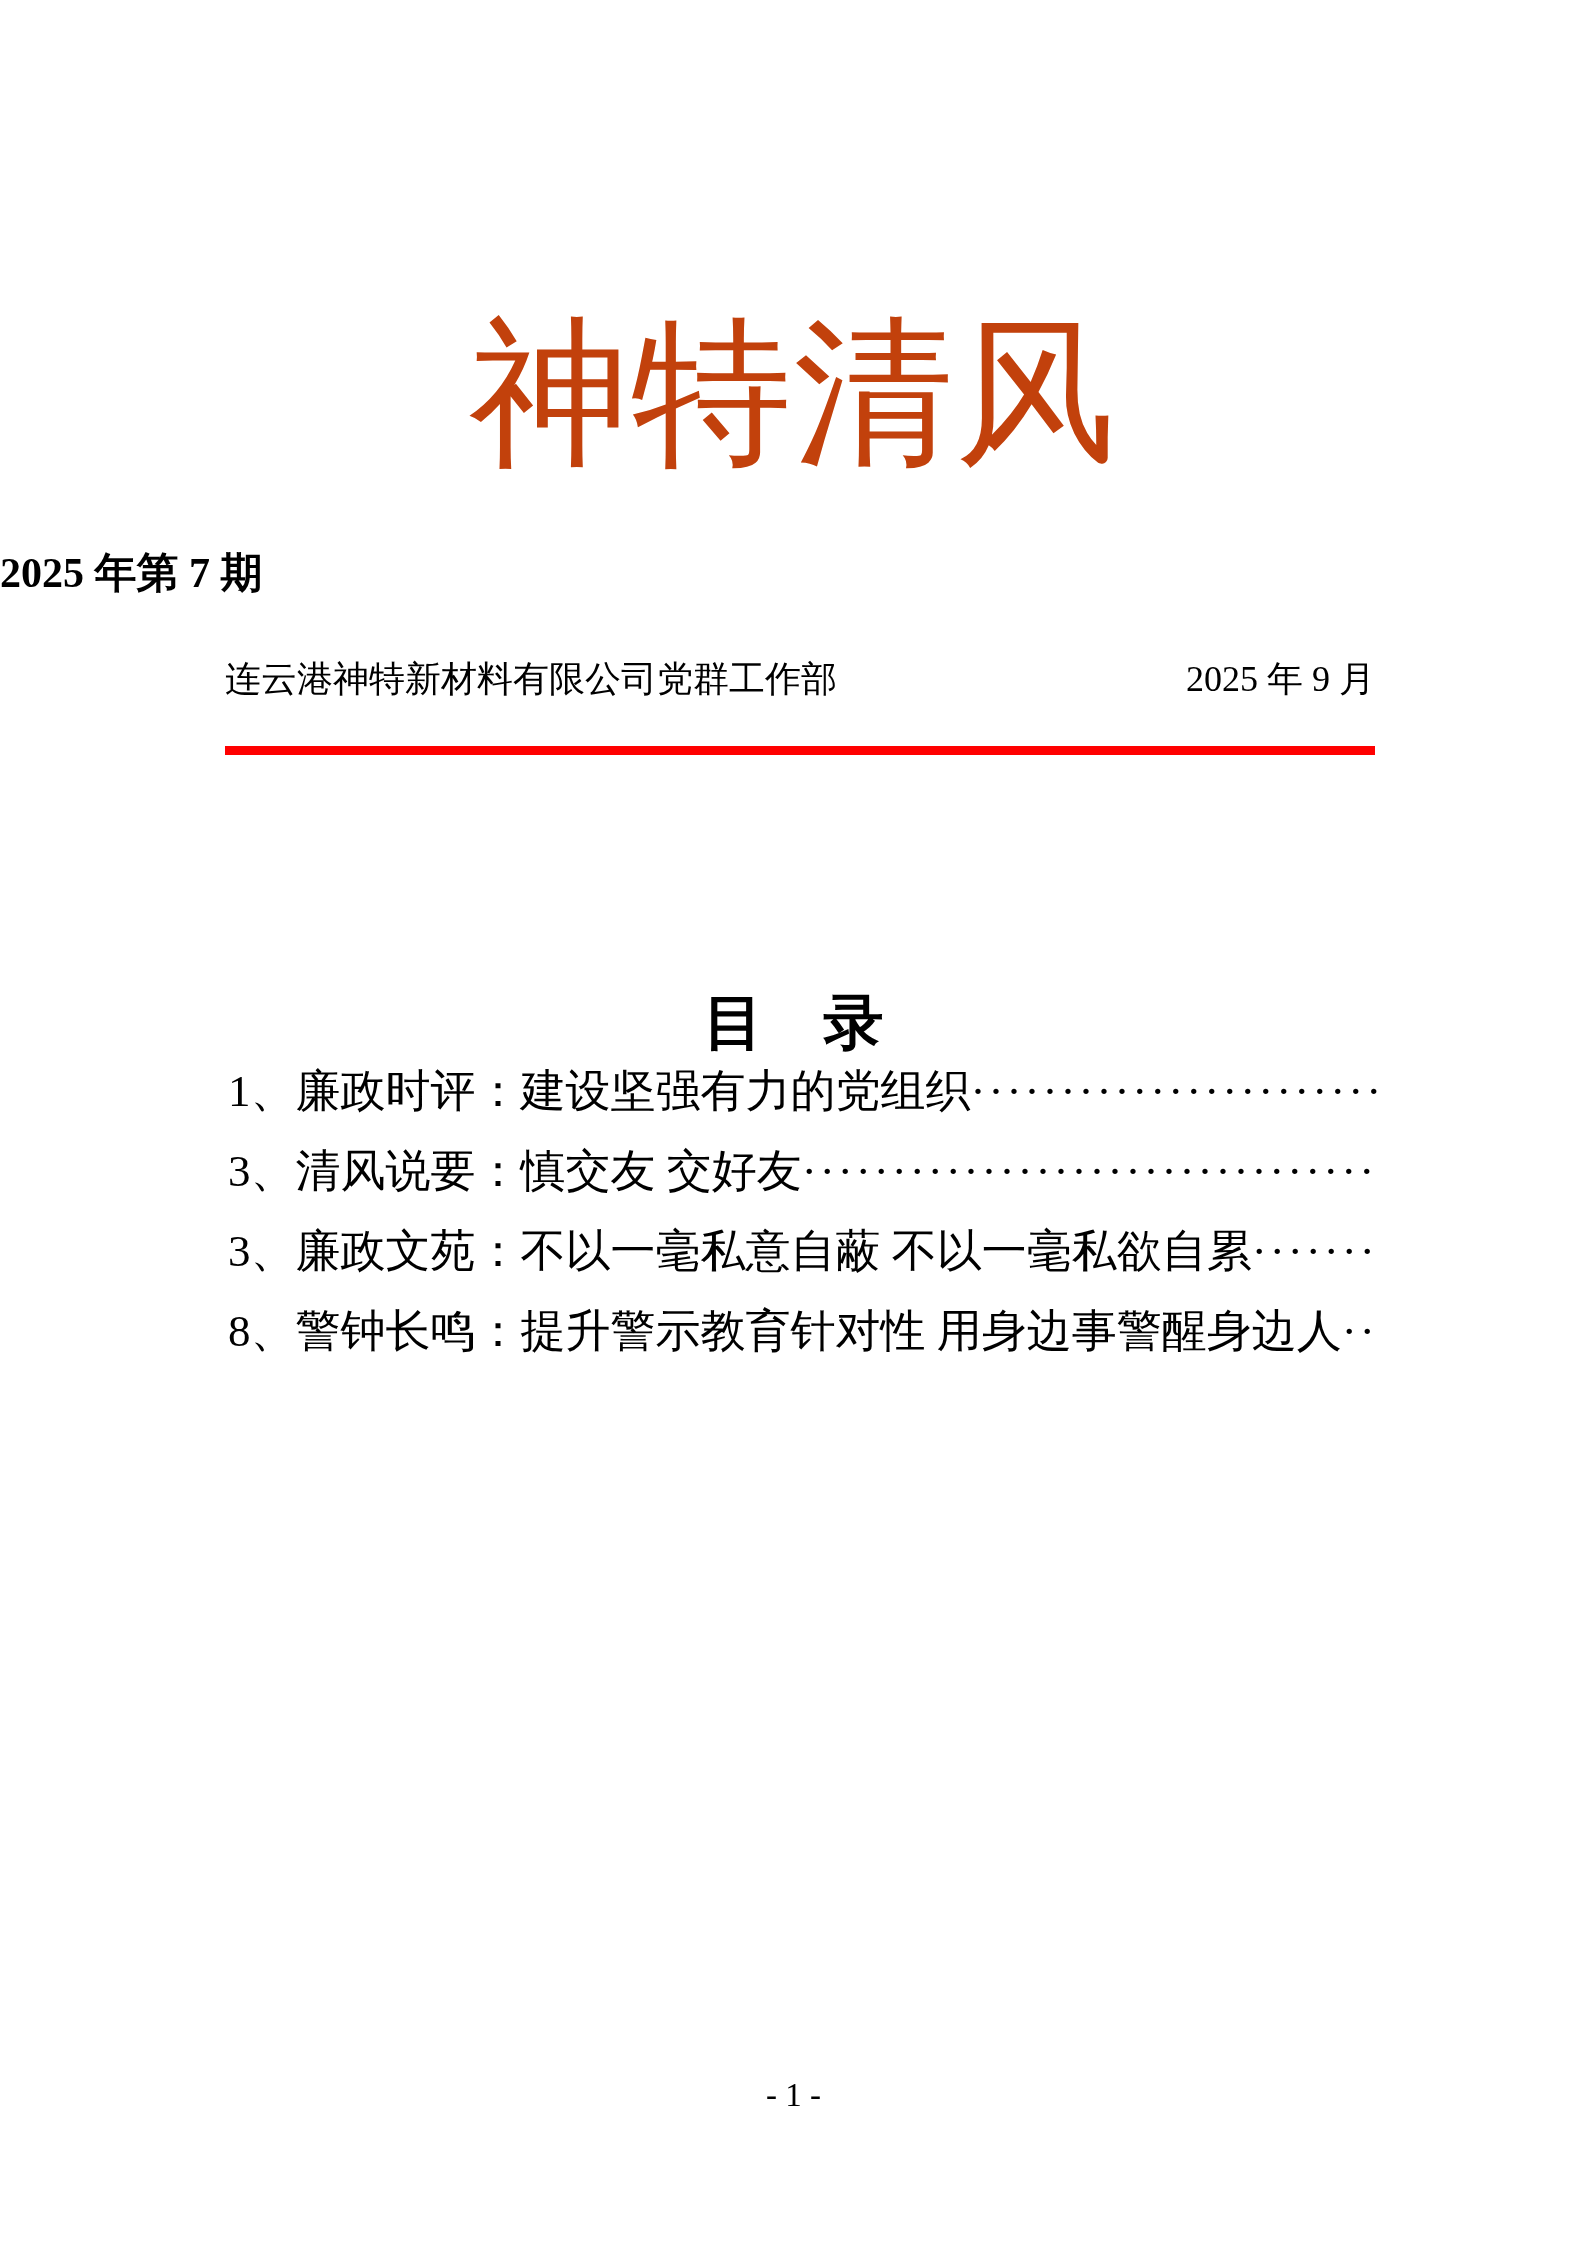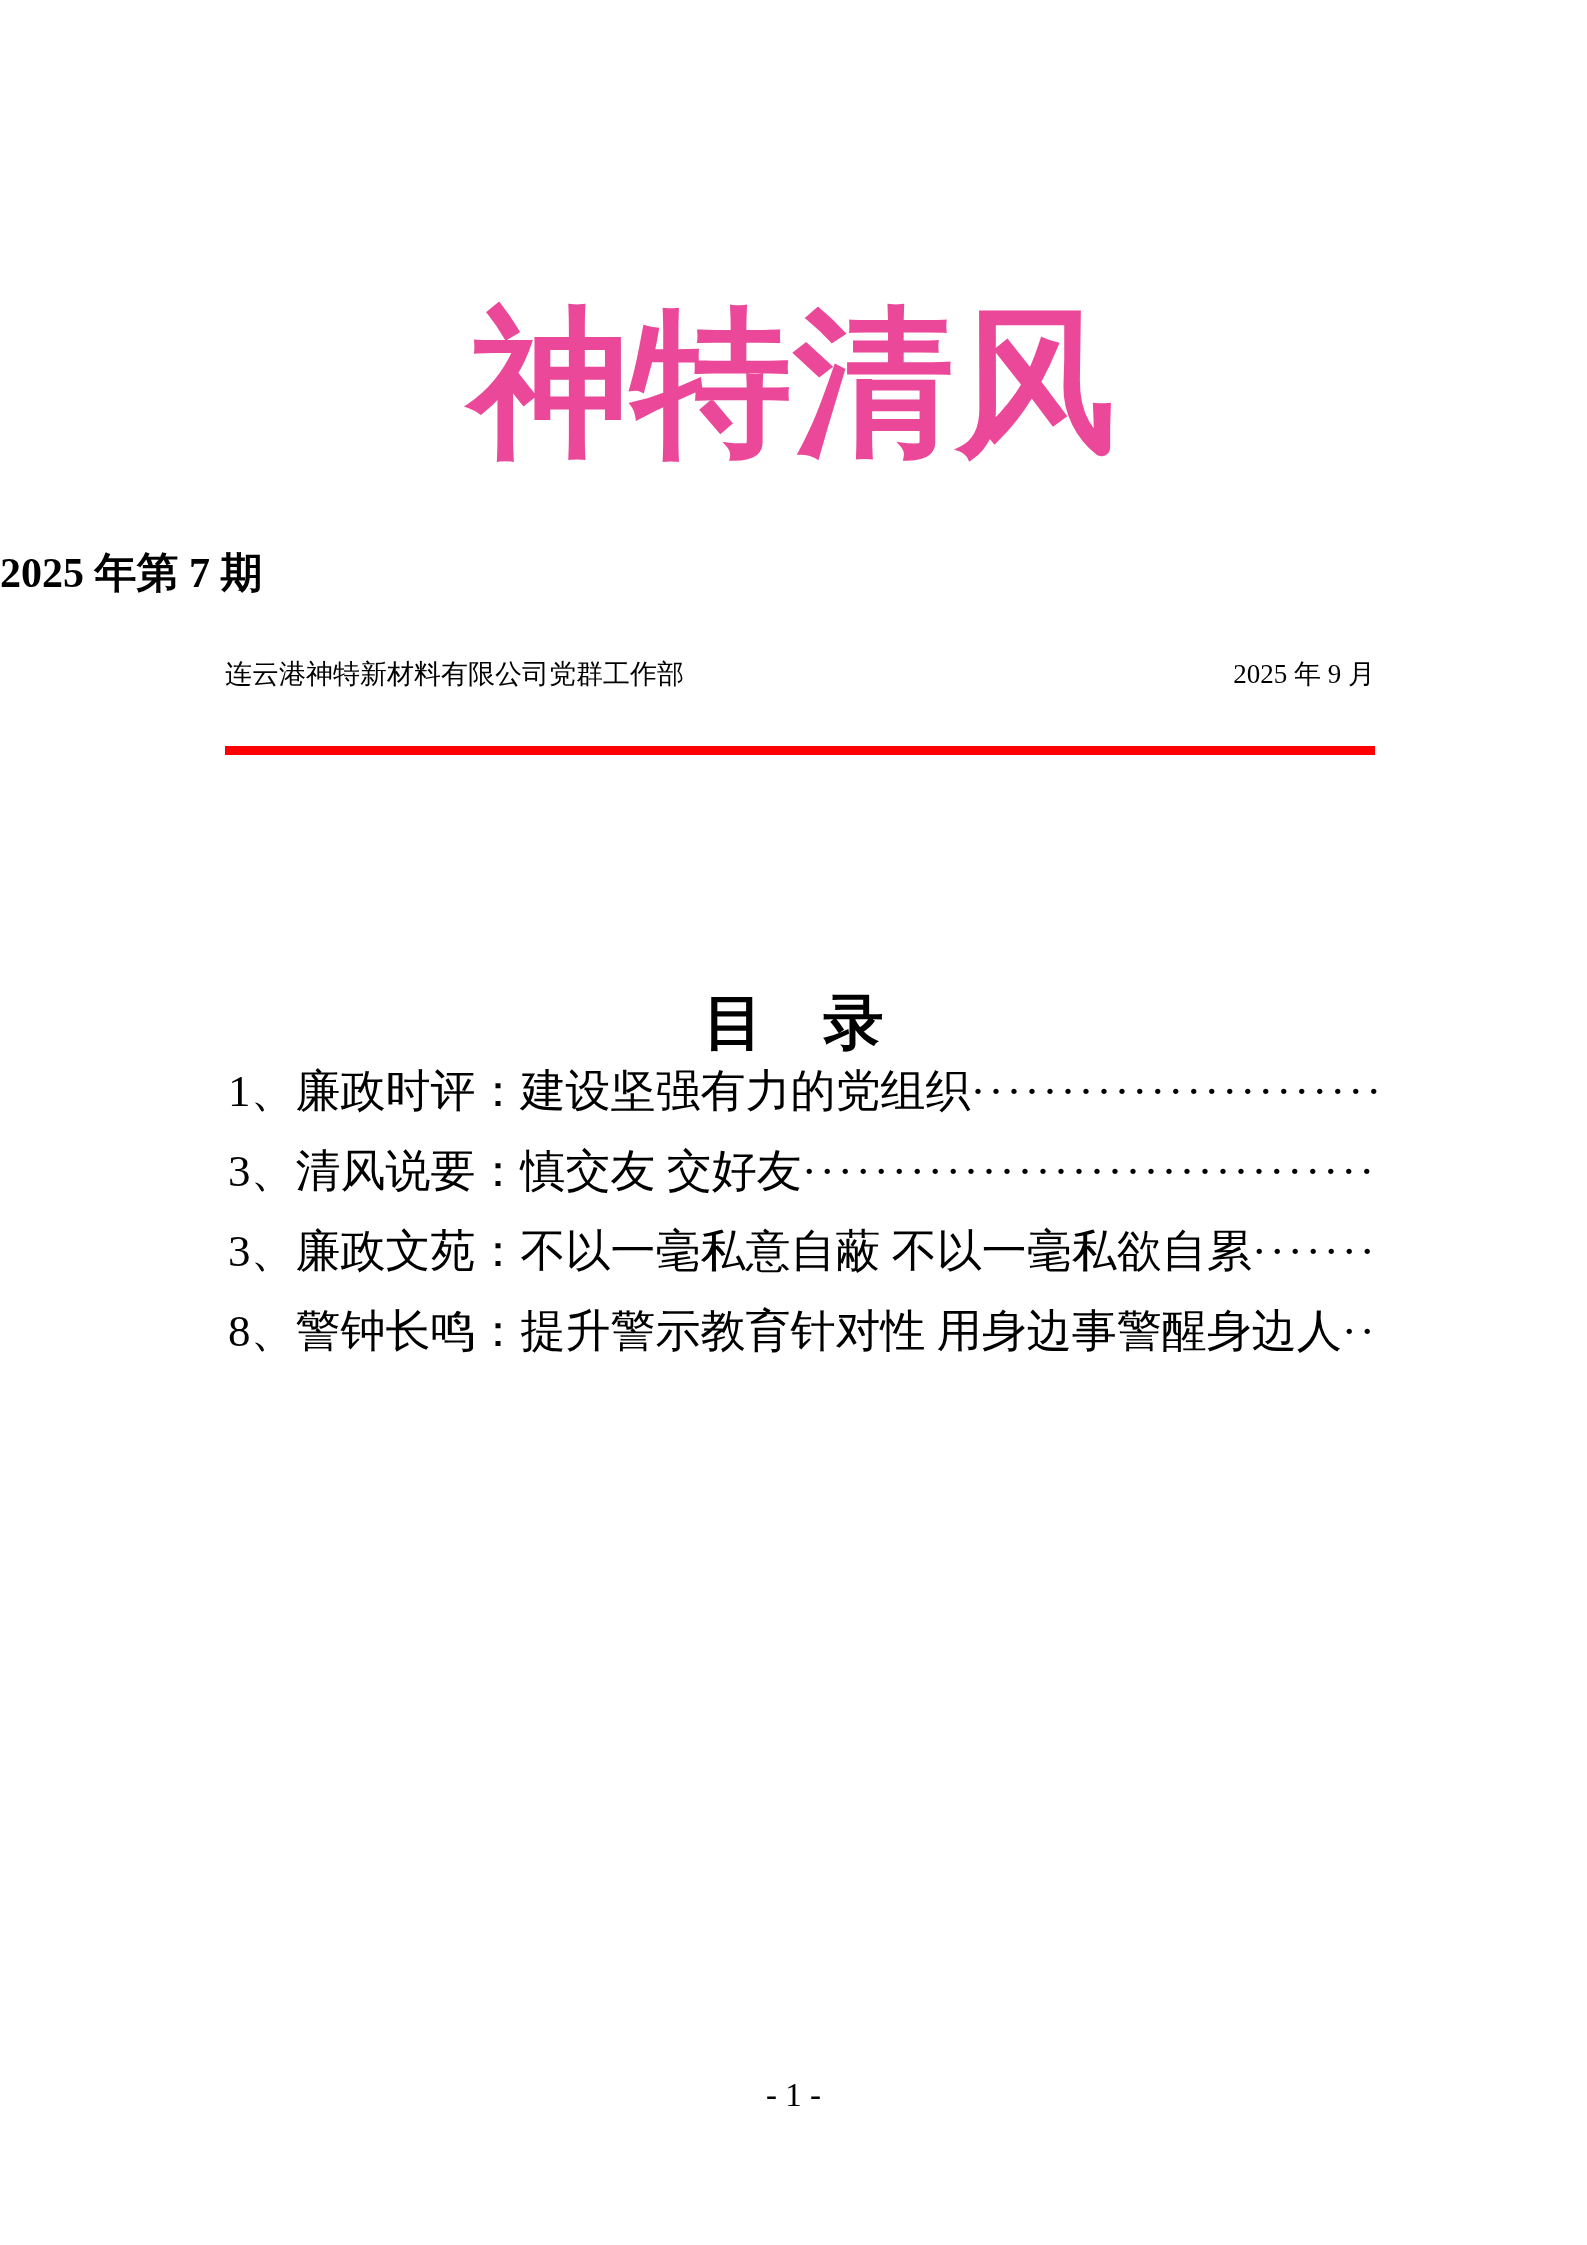--- a/index.html
+++ b/index.html
@@ -7,51 +7,50 @@
     width: 1587px;
     height: 2245px;
     background: #ffffff;
     position: relative;
     font-family: "Liberation Serif", "DejaVu Serif", serif;
     color: #000000;
     overflow: hidden;
   }
   .masthead-title {
     position: absolute;
-    top: 304px;
+    top: 314px;
     left: 0;
     width: 100%;
     text-align: center;
     font-size: 160px;
     line-height: 1;
-    color: #ec4899;
+    color: #c2410c;
     letter-spacing: 2px;
     white-space: nowrap;
-    font-weight: bold;
   }
   .issue-line {
     position: absolute;
     top: 548px;
     left: 0;
     width: 100%;
     text-align: left;
     font-size: 42px;
     line-height: 1.2;
     font-weight: bold;
     white-space: nowrap;
   }
   .pub-row {
     position: absolute;
     top: 658px;
     left: 225px;
     width: 1150px;
     display: flex;
     justify-content: space-between;
     align-items: flex-end;
-    font-size: 27px;
+    font-size: 36px;
     line-height: 1.2;
     white-space: nowrap;
   }
   .divider-rule {
     position: absolute;
     top: 746px;
     left: 225px;
     width: 1150px;
     height: 9px;
     background: #ff0000;

